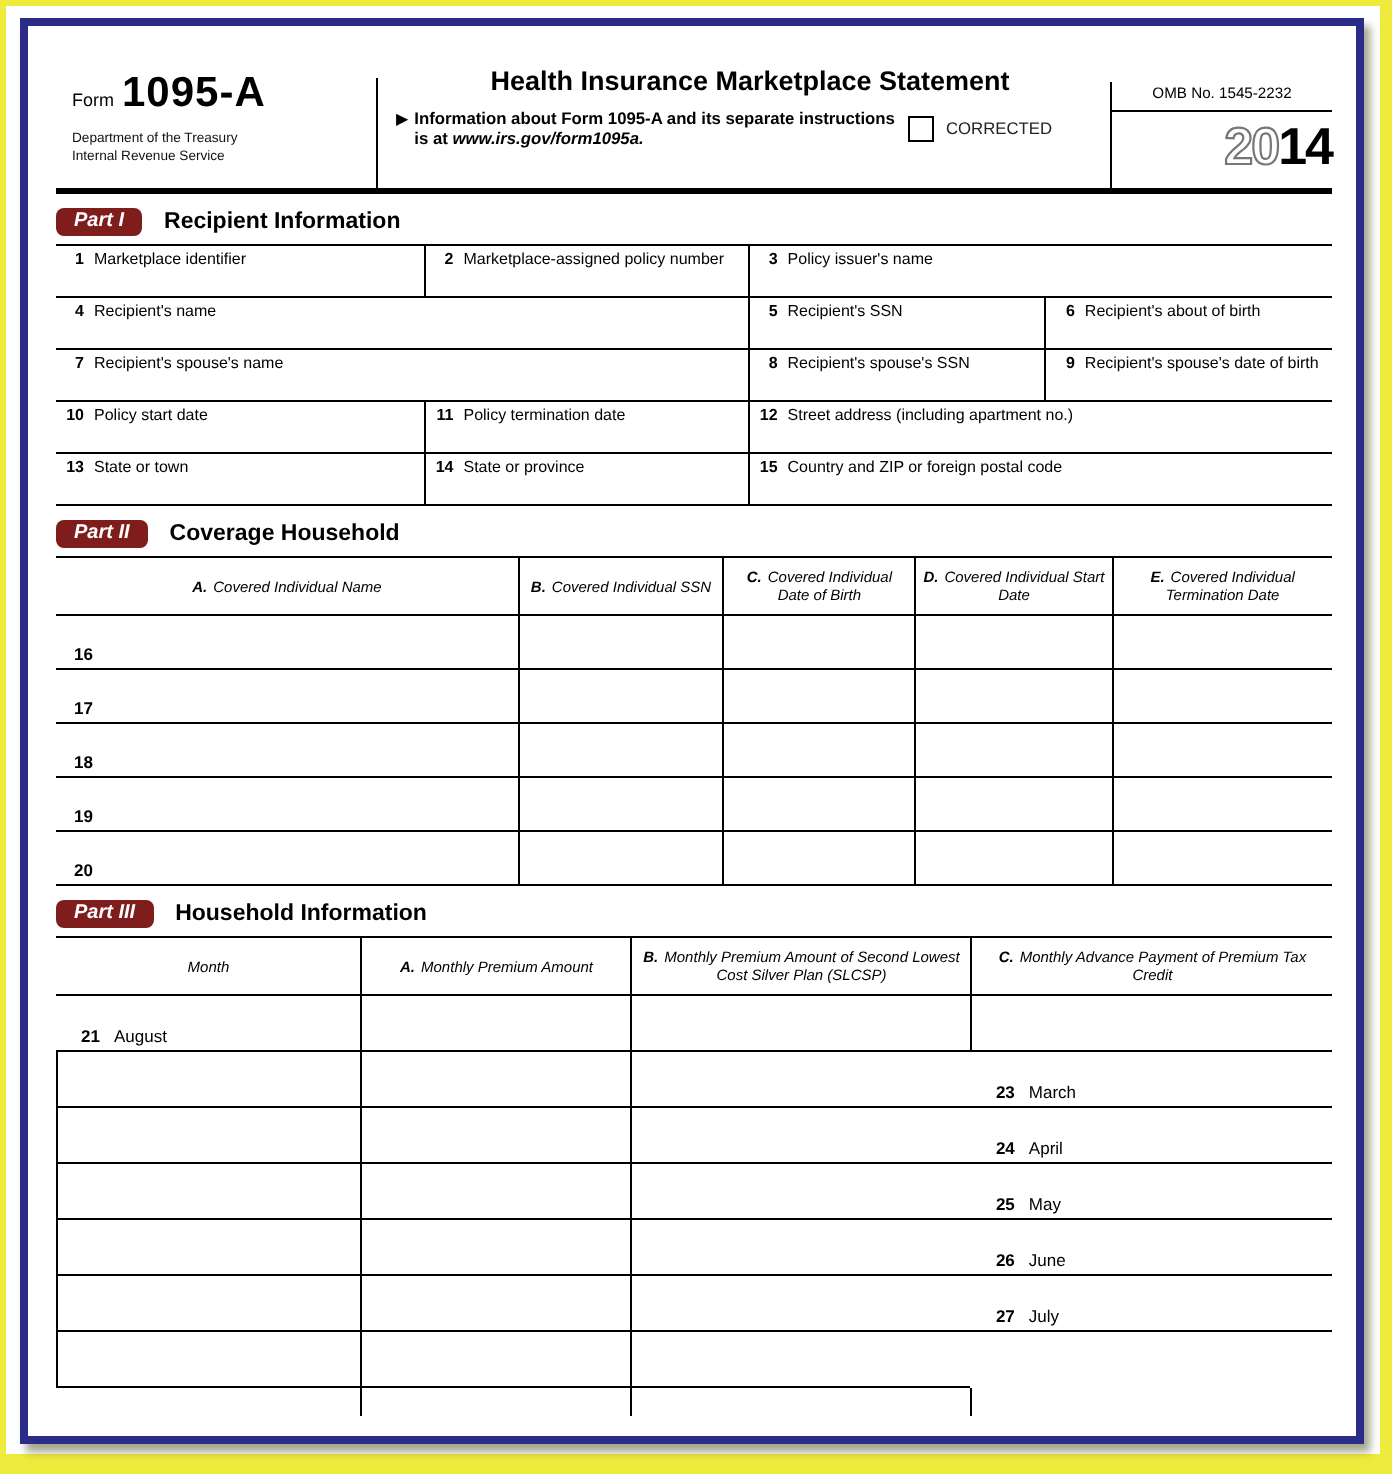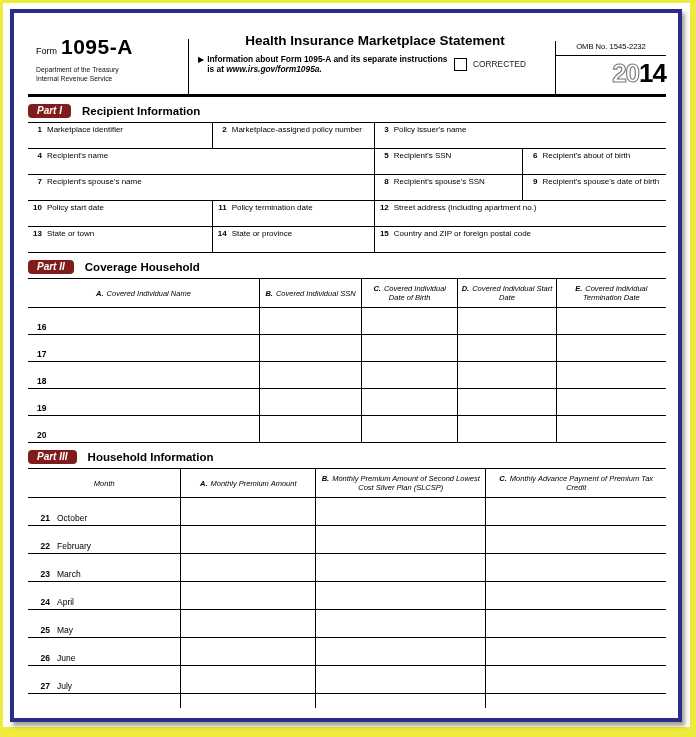--- a/index.html
+++ b/index.html
@@ -225,30 +225,26 @@
           </div>
         <div class="cell hcell bl">
             <span><span class="colletter">B.</span><span>Monthly Premium Amount of Second Lowest Cost Silver Plan (SLCSP)</span></span>
           </div>
         <div class="cell hcell bl">
             <span><span class="colletter">C.</span><span>Monthly Advance Payment of Premium Tax Credit</span></span>
           </div>
 
         <div class="cell dcell monthcell">
             <span class="mno">21</span>
-            <span>October</span>
-          </div>
-        <div class="cell dcell bl"></div>
-        <div class="cell dcell bl"></div>
-        <div class="cell dcell bl"></div>
-
-        <div class="cell dcell monthcell">
-            <span class="mno">22</span>
-            <span>February</span>
-          </div>
+            <span>August</span>
+          </div>
+        <div class="cell dcell bl"></div>
+        <div class="cell dcell bl"></div>
+        <div class="cell dcell bl"></div>
+
         <div class="cell dcell bl"></div>
         <div class="cell dcell bl"></div>
         <div class="cell dcell bl"></div>
 
         <div class="cell dcell monthcell">
             <span class="mno">23</span>
             <span>March</span>
           </div>
         <div class="cell dcell bl"></div>
         <div class="cell dcell bl"></div>

